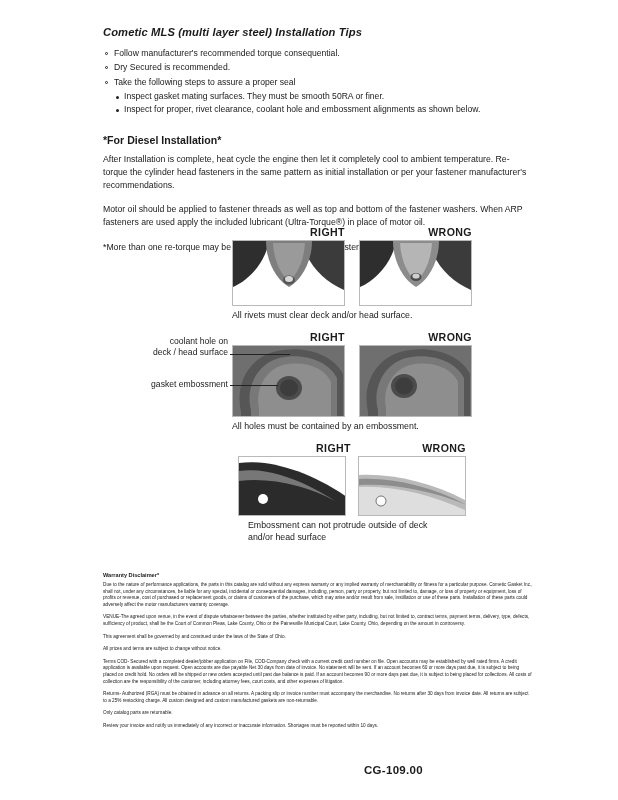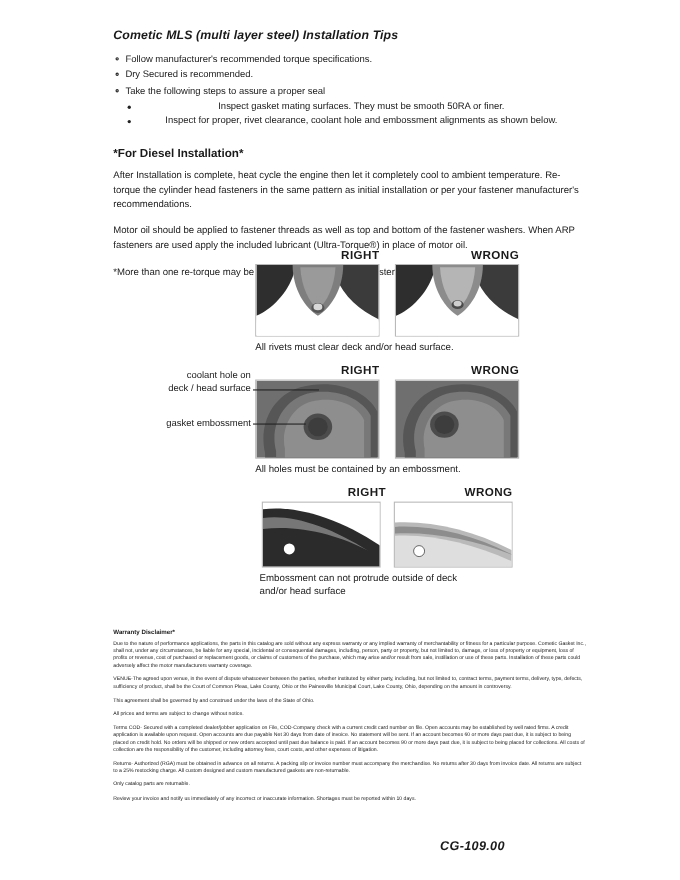--- a/index.html
+++ b/index.html
@@ -47,21 +47,20 @@
     left:2px;top:5px;
     width:3px;height:3px;
     border:1px solid #222;
     border-radius:50%;
     box-sizing:border-box;
   }
   ul.sub{
     list-style:none;
     margin:1px 0 0 0;
     padding:0;
-    text-align:center;
   }
   ul.sub > li{
     font-size:8.6px;
     line-height:13.2px;
     position:relative;
     padding-left:11px;
   }
   ul.sub > li:before{
     content:"";
     position:absolute;
@@ -155,38 +154,37 @@
     margin:0 0 4px 0;
   }
   .warranty p{
     font-size:4.7px;
     line-height:6.6px;
     margin:0 0 6px 0;
     text-align:left;
   }
   .docnum{
     position:absolute;
-    left:400px;
+    left:364px;
     top:764px;
     font-size:11.5px;
     font-weight:bold;
     letter-spacing:0.3px;
-    font-style:italic;
   }
 </style>
 </head>
 <body>
 
 <div class="page">
 
   <div class="content">
     <h1 class="title">Cometic MLS (multi layer steel) Installation Tips</h1>
 
     <ul class="bullets">
-      <li>Follow manufacturer's recommended torque specifications.</li>
+      <li>Follow manufacturer's recommended torque consequential.</li>
       <li>Dry Secured is recommended.</li>
       <li>Take the following steps to assure a proper seal</li>
     </ul>
     <div class="sub-wrap">
       <ul class="sub">
         <li>Inspect gasket mating surfaces.  They must be smooth 50RA or finer.</li>
         <li>Inspect for proper, rivet clearance, coolant hole and embossment alignments as shown below.</li>
       </ul>
     </div>
 
@@ -280,21 +278,21 @@
         <div class="panel" style="width:108px;height:60px;">
           <svg width="108" height="60" viewBox="0 0 108 60" preserveAspectRatio="none">
             <rect x="0" y="0" width="108" height="60" fill="#ffffff"></rect>
             <path d="M0,18 C34,16 74,26 108,44 L108,60 L0,60 Z" fill="#b9b9b9"></path>
             <path d="M0,22 C34,20 74,30 108,48 C74,34 34,26 0,28 Z" fill="#8d8d8d"></path>
             <path d="M0,30 C34,28 74,38 108,54 L108,60 L0,60 Z" fill="#dedede"></path>
             <circle cx="22" cy="44" r="5" fill="#ffffff" stroke="#555" stroke-width="0.8"></circle>
           </svg>
         </div>
       </div>
-      <p class="caption" style="width:260px;margin-left:4px;">
+      <p class="caption" style="width:260px;margin-left:16px;">
         <span>Embossment can not protrude outside of deck</span><br>
         <span>and/or head surface</span>
       </p>
     </div>
   </div>
 
   <div class="lab" style="left:118px;top:336px;width:110px;">
     <span>coolant hole on</span><br>
     <span>deck / head surface</span>
   </div>

